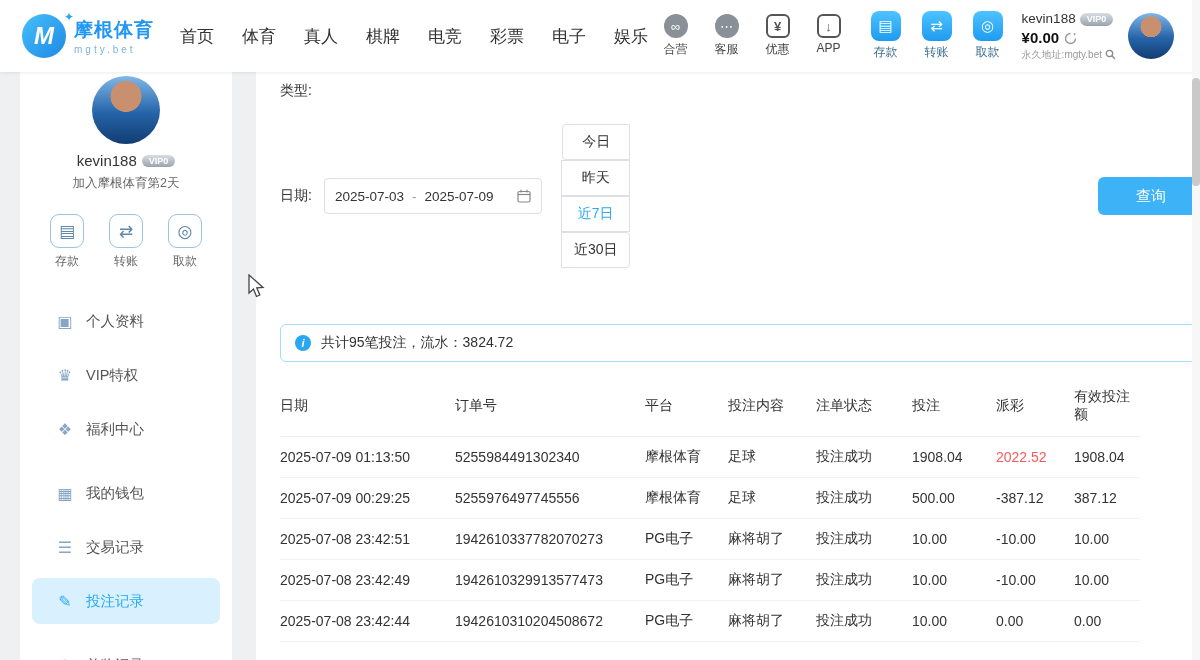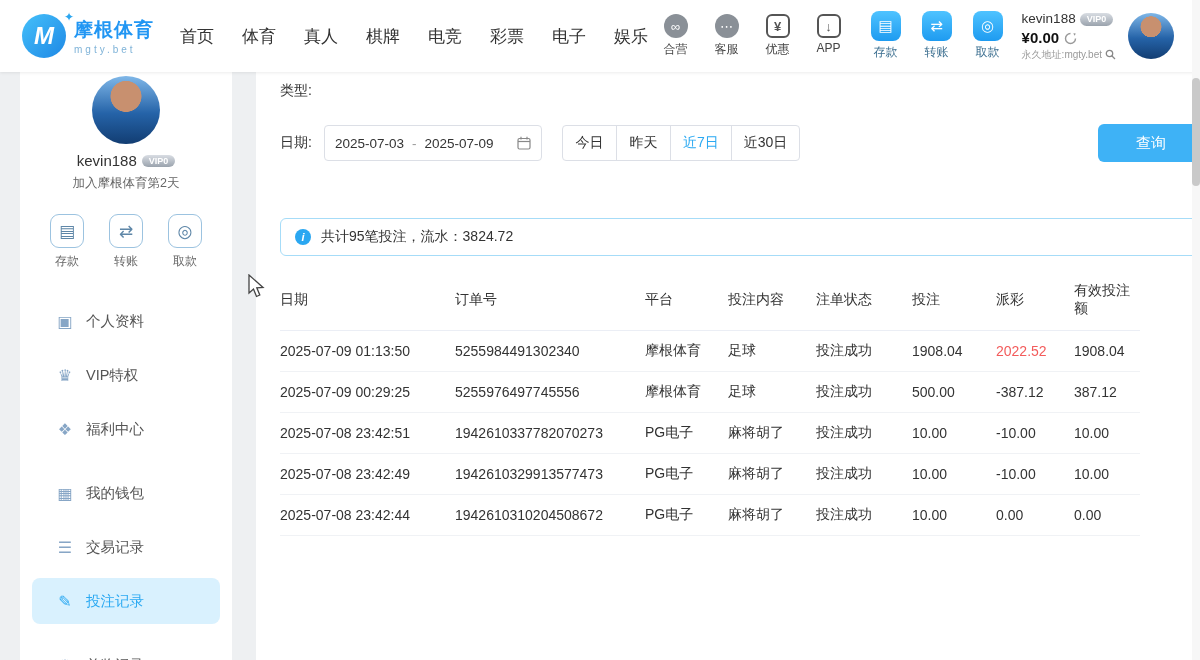--- a/index.html
+++ b/index.html
@@ -64,21 +64,21 @@
           padding:10px 24px 0; overflow:hidden; }
   .filter-row { display:flex; align-items:center; }
   .filter-row.second { margin-top:24px;align-items:center; }
   .f-label { font-size:14px; color:#333; margin-right:12px; }
   .select-box { width:218px; height:36px; border:1px solid #dcdfe6; border-radius:4px; display:flex;
                 align-items:center; justify-content:space-between; padding:0 12px; font-size:14px; cursor:pointer; background:#fff; }
   .date-box { width:218px; height:36px; border:1px solid #dcdfe6; border-radius:4px; display:flex;
               align-items:center; gap:8px; padding:16px 10px; font-size:13.5px; cursor:pointer; background:#fff; }
   .date-sep { color:#999; }
   .date-box svg { margin-left:auto; }
-  .range-group { display:flex; margin-left:20px; }
+  .range-group { display:flex; margin-left:20px;flex-direction:column; }
   .range-btn { min-width:55px; height:36px; padding:0 12px; background:#fff; border:1px solid #dcdfe6;
                font-size:14px; color:#333; cursor:pointer; margin-left:-1px;
                font-family:"Liberation Sans","DejaVu Sans",sans-serif; }
   .range-btn:first-child { border-radius:4px 0 0 4px; margin-left:0; }
   .range-btn:last-child { border-radius:0 4px 4px 0; }
   .range-btn.active { color:#2ba9f2; position:relative; z-index:1; }
   .spacer { flex:1; }
   .btn-query { width:106px; height:38px; background:#3eb2f6; border:none; border-radius:6px; color:#fff;
                font-size:15px; cursor:pointer; margin-right:16px; font-family:inherit; }
   .btn-reset { width:100px; height:38px; background:#fff; border:3px solid #0369a1; border-radius:6px;

